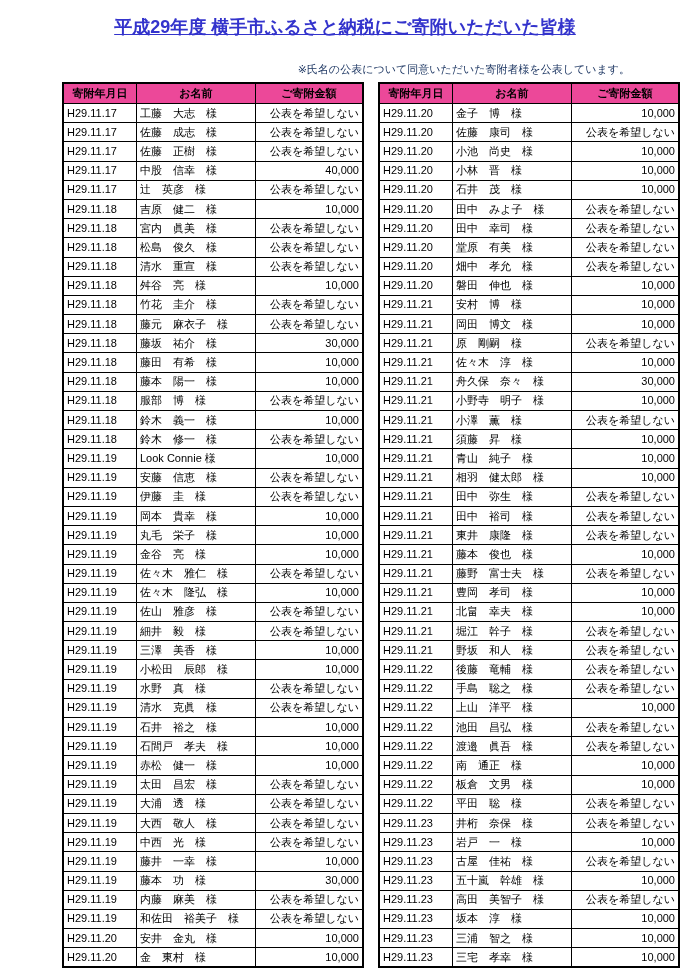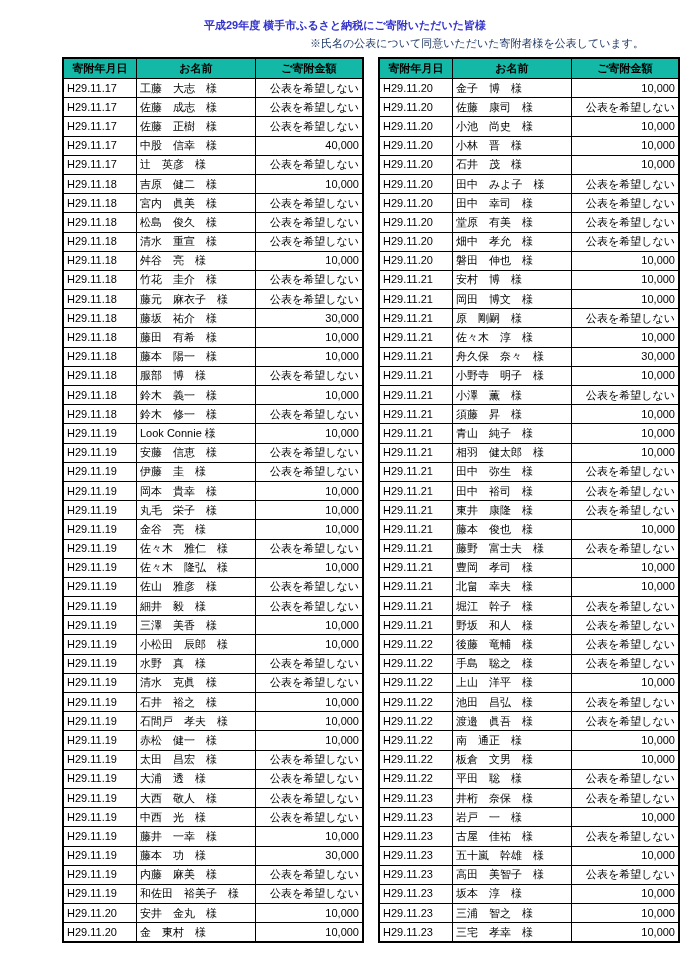--- a/index.html
+++ b/index.html
@@ -13,30 +13,30 @@
     width: 690px;
     height: 975px;
     background: #ffffff;
     overflow: hidden;
   }
   .title-wrap {
     padding-top: 15px;
     text-align: center;
   }
   .page-title {
-    font-size: 11px;
+    font-size: 18px;
     font-weight: bold;
     color: #3333CC;
+    text-decoration: underline;
     cursor: pointer;
   }
   .subtitle-wrap {
-    margin-top: 1px;
-    padding-right: 46px;
+    margin-top: 20px;
+    padding-right: 60px;
     text-align: right;
-    font-family: Liberation Mono, monospace;
   }
   .page-subtitle {
     font-size: 11px;
     color: #1F3864;
   }
   .tables-wrap {
     display: flex;
     align-items: flex-start;
     margin-left: 62px;
     gap: 14px;
@@ -52,21 +52,21 @@
     border: 1px solid #000000;
     font-size: 11px;
     line-height: 1;
     padding: 0 3px;
     height: 18.2px;
     vertical-align: middle;
     white-space: nowrap;
     overflow: hidden;
   }
   table.donor-table th {
-    background: #14b8a6;
+    background: #ec4899;
     font-weight: bold;
     text-align: center;
     height: 19px;
     border-bottom: 1px solid #000000;
   }
   .c-date  { width: 66px;  text-align: left; }
   .c-name  { width: 112px; text-align: left; }
   .c-amount{ width: 100px; text-align: right; }
   th.c-date, th.c-name, th.c-amount { text-align: center; }
 </style>

